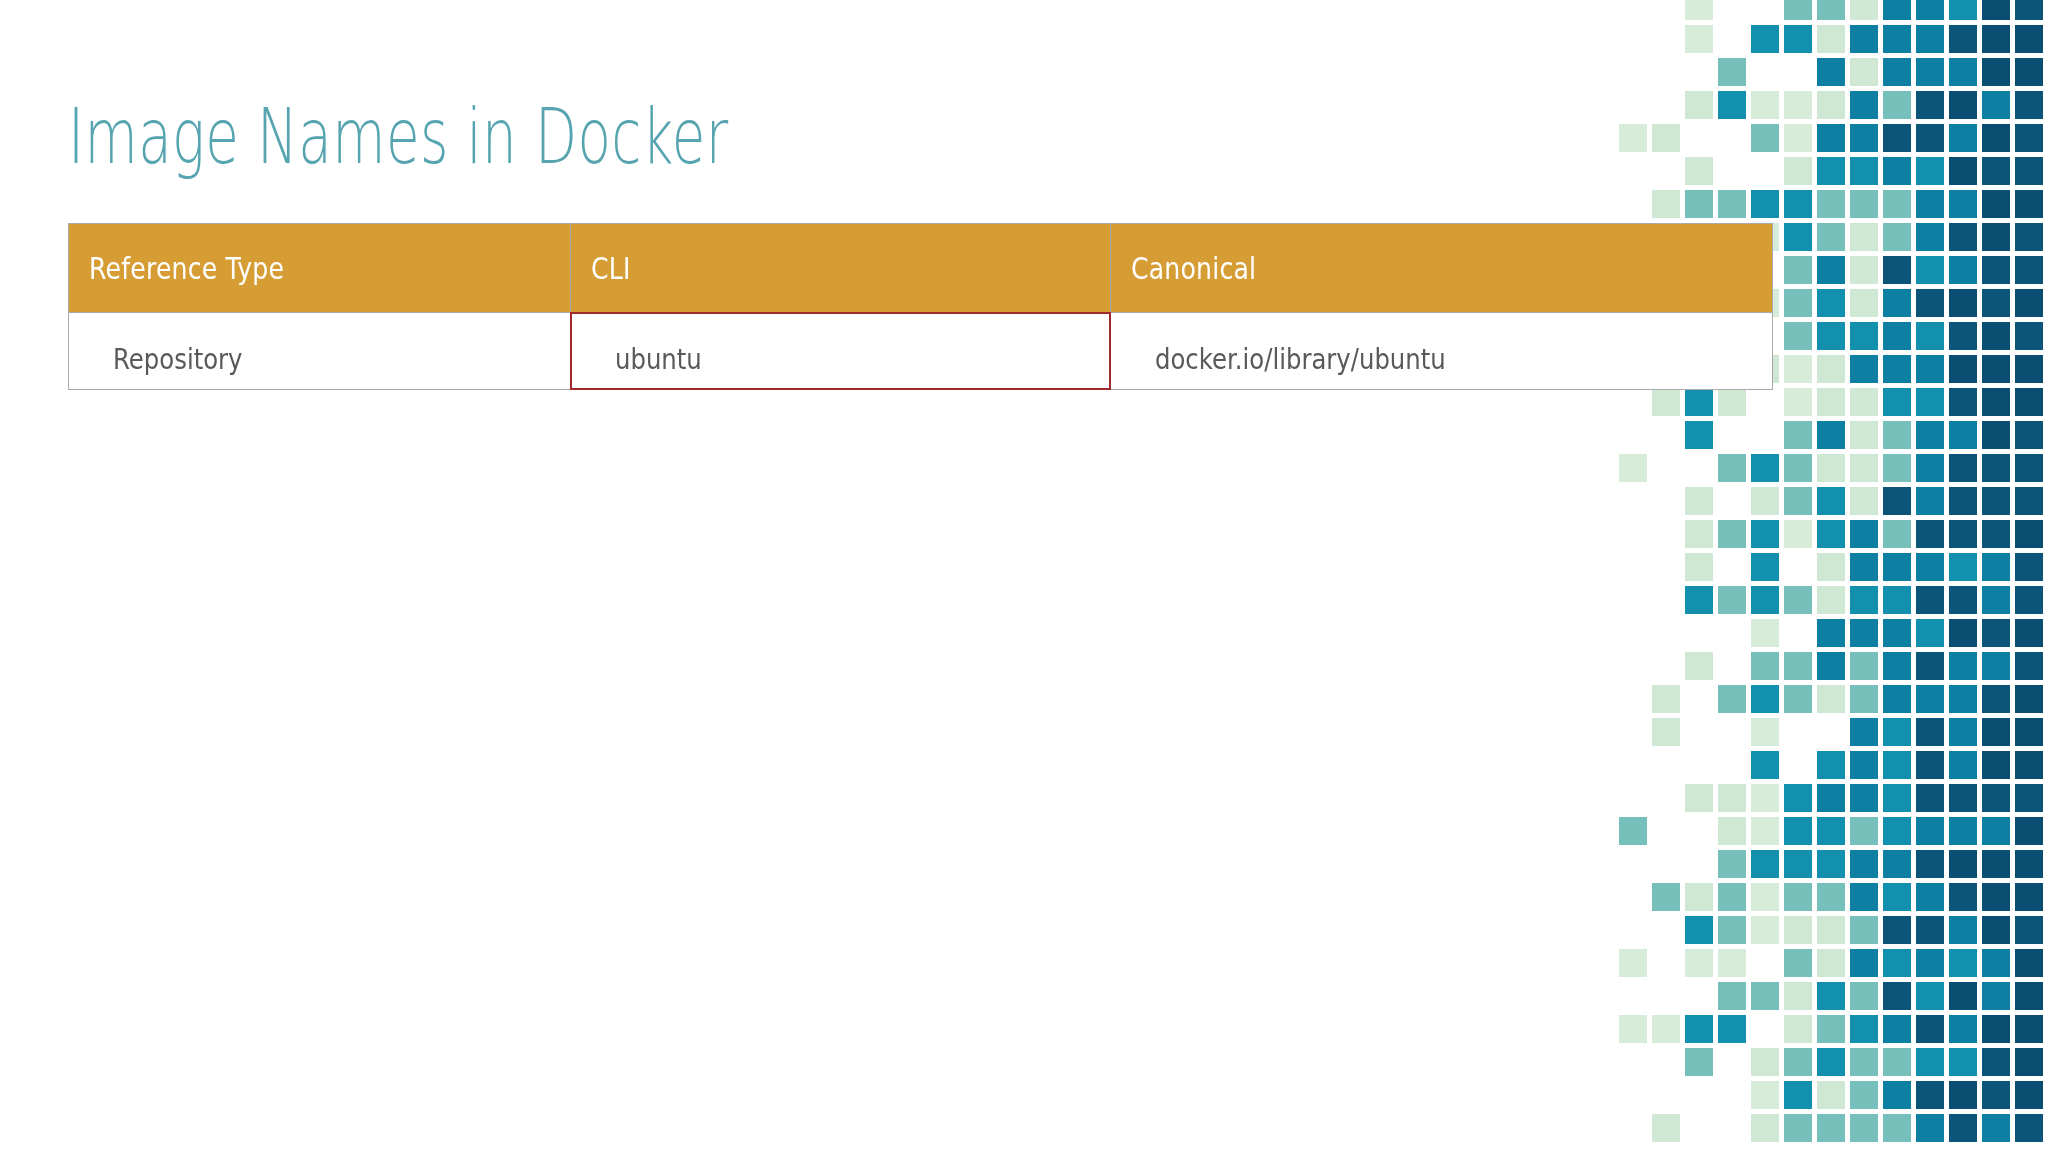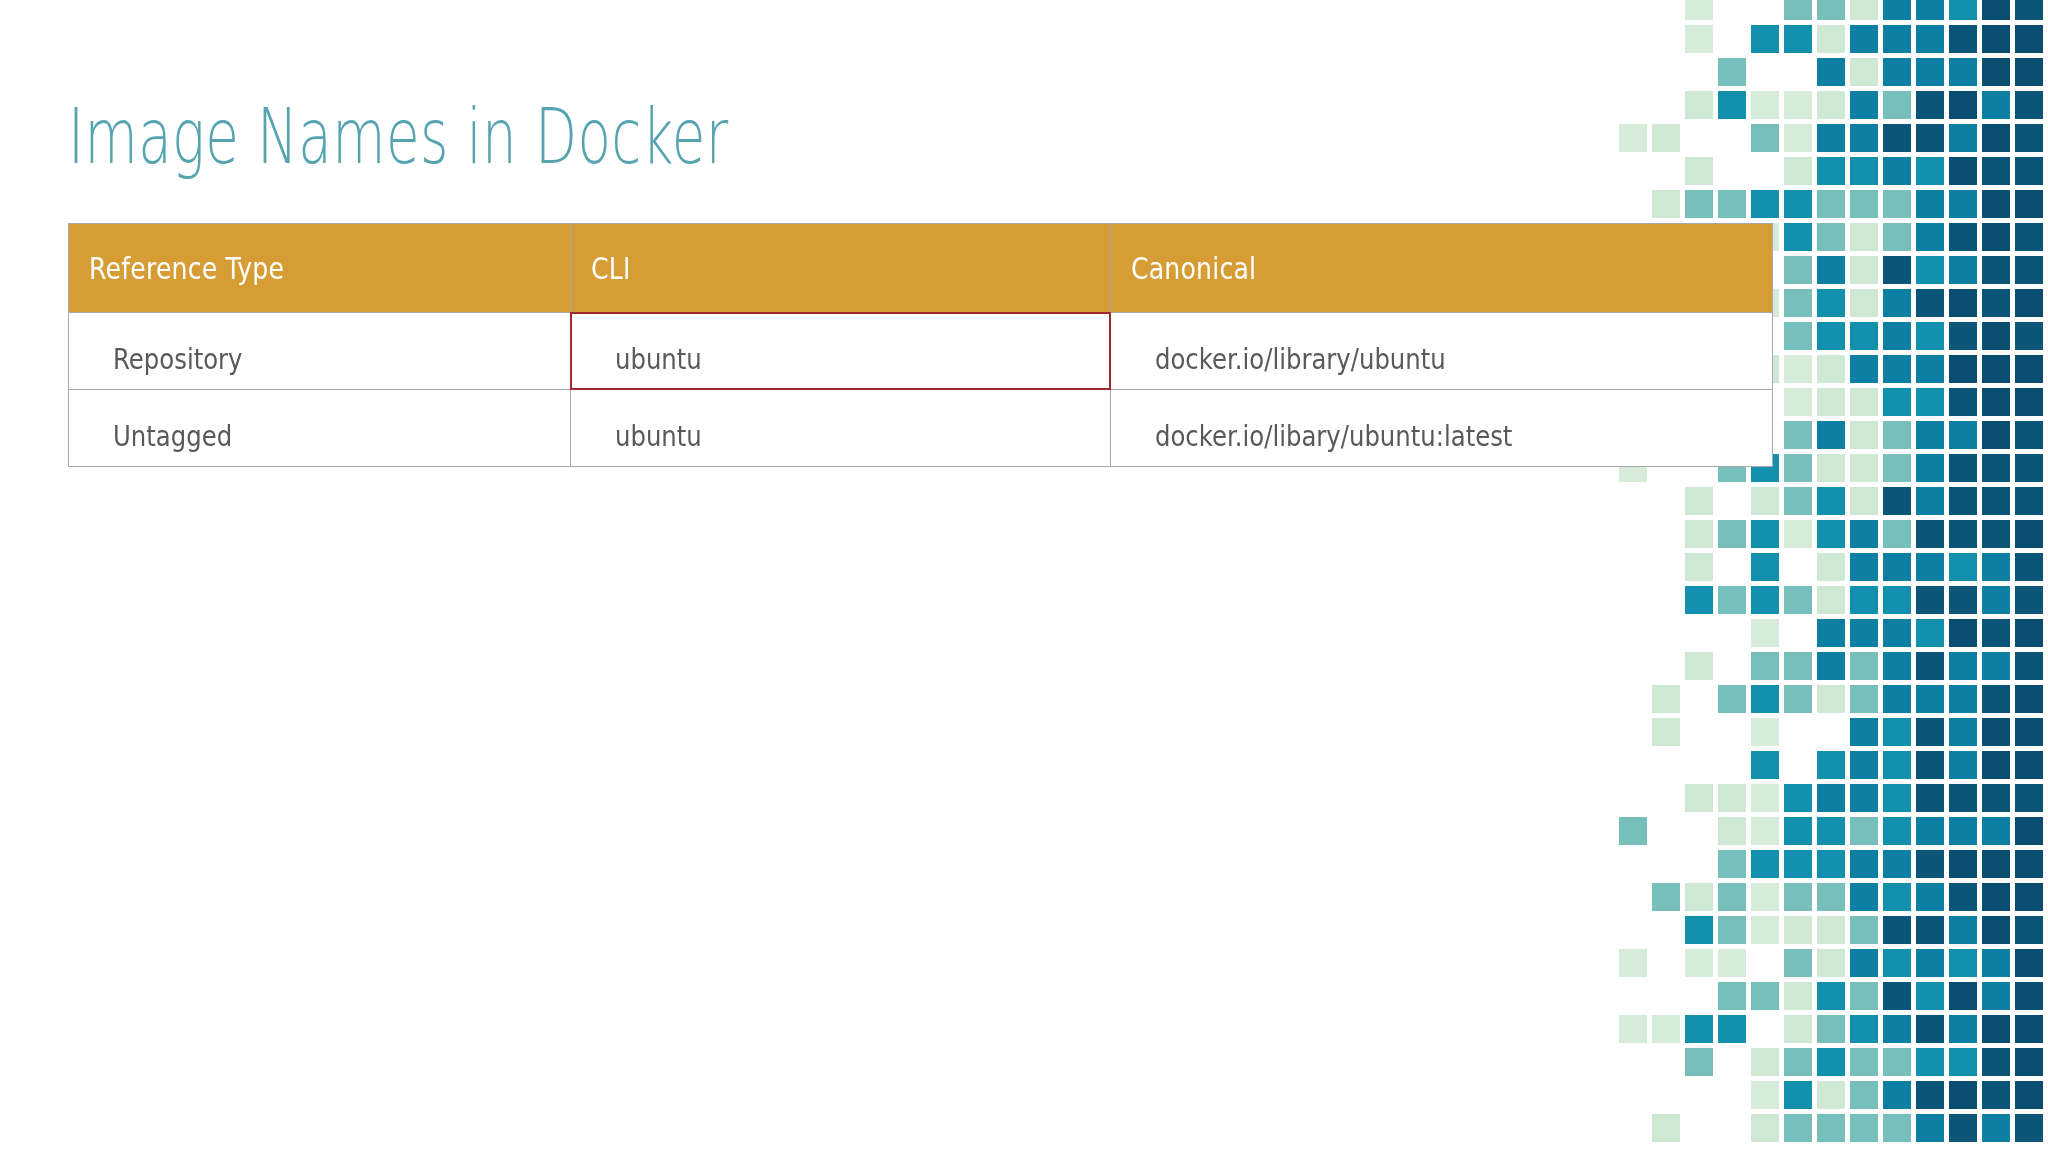--- a/index.html
+++ b/index.html
@@ -502,20 +502,15 @@
         <th><span>CLI</span></th>
         <th><span>Canonical</span></th>
       </tr>
     </thead>
     <tbody id="table-body">
         <tr class="r-h-small">
           <td><span>Repository</span></td>
           <td class="highlight"><span>ubuntu</span></td>
           <td><span>docker.io/library/ubuntu</span></td>
         </tr>
-        <tr class="r-h-small">
-          <td><span>Untagged</span></td>
-          <td><span>ubuntu</span></td>
-          <td><span>docker.io/libary/ubuntu:latest</span></td>
-        </tr>
       </tbody>
   </table>
 </div>
 
 </body></html>

